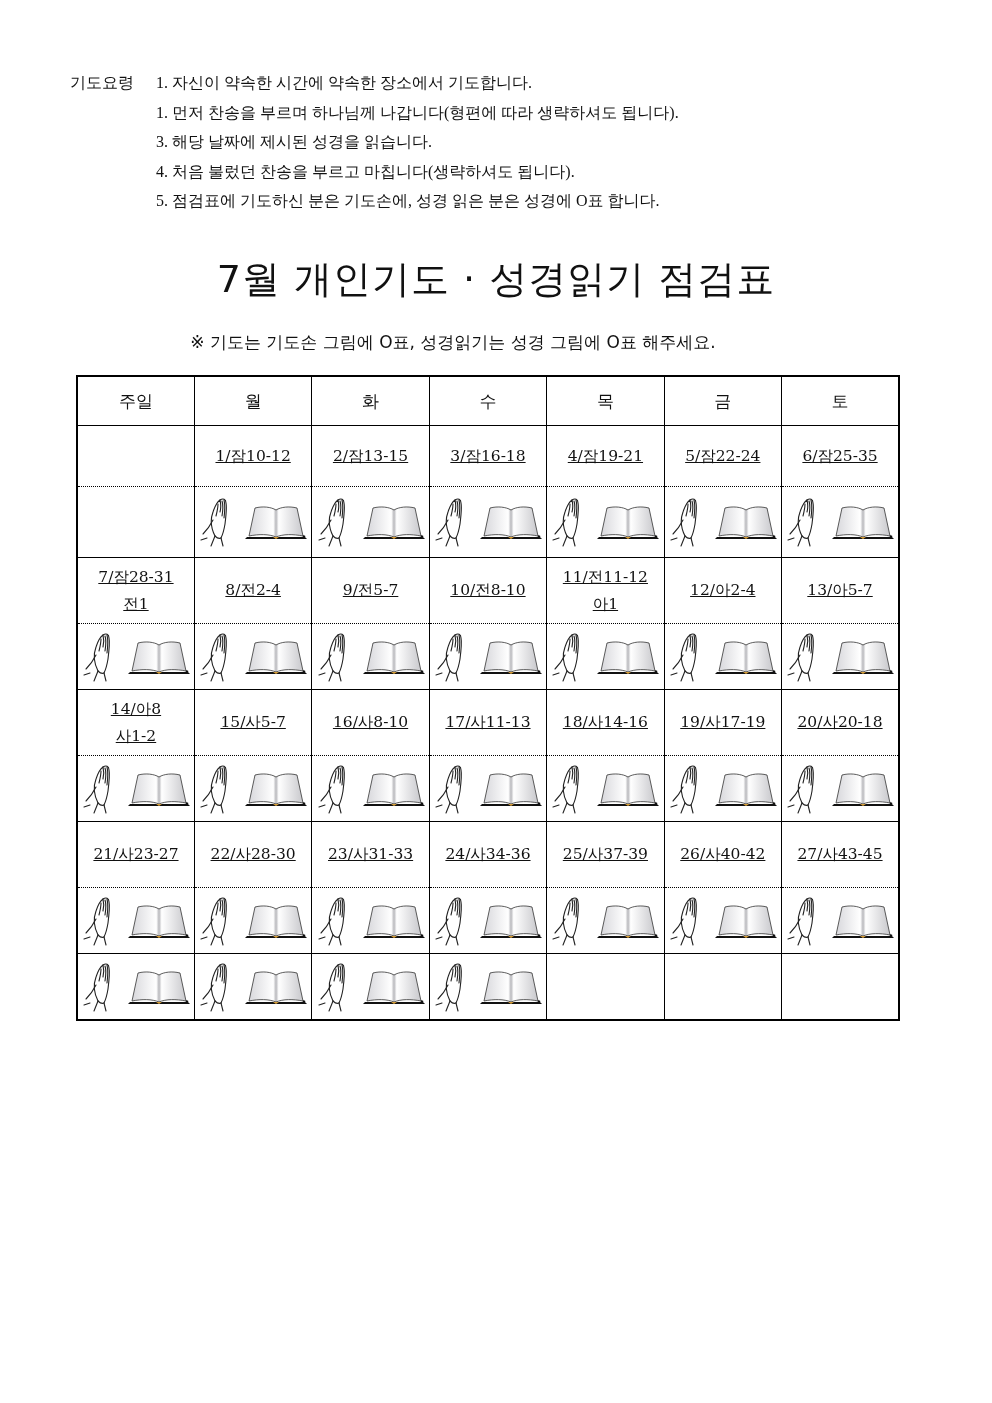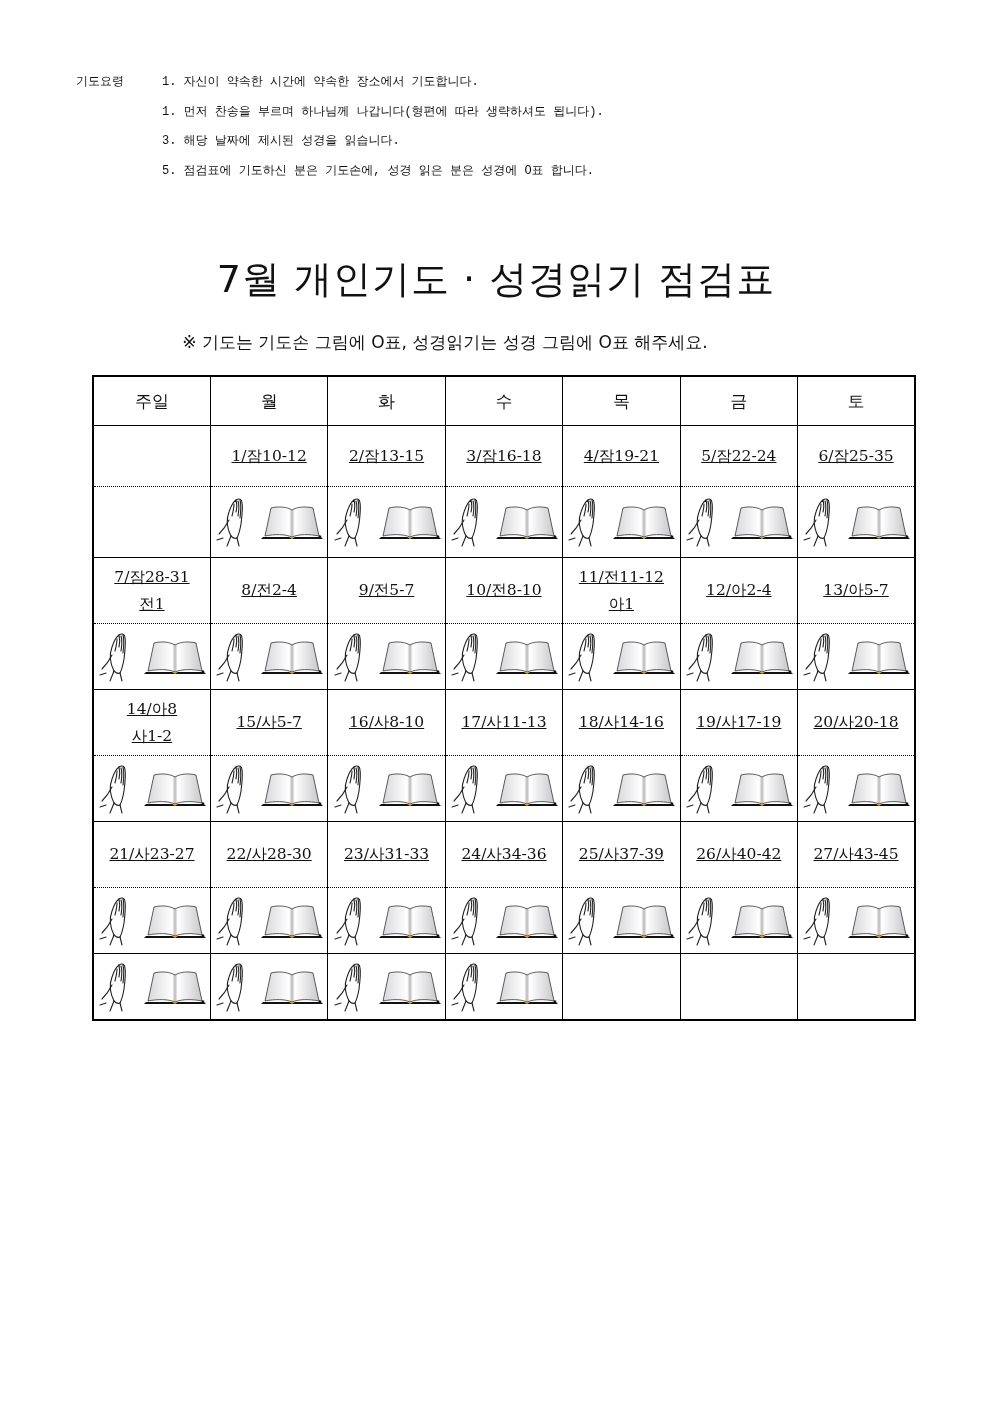--- a/index.html
+++ b/index.html
@@ -1,23 +1,23 @@
 <!DOCTYPE html>
 <html><head>
 <meta charset="utf-8">
 <style>
   html, body { margin:0; padding:0; background:#ffffff; }
   body { width:992px; height:1403px; position:relative; overflow:hidden; color:#111; }
-  .instructions { position:absolute; left:76px; top:68px; font-family:Liberation Mono, monospace; font-size:12px; line-height:29.5px; }
+  .instructions { position:absolute; left:70px; top:68px; font-family:Liberation Serif, serif; font-size:16px; line-height:29.5px; }
   .instr-row { display:flex; white-space:nowrap; }
   .instr-head { width:86px; }
   .instr-indent { width:86px; }
   .title { position:absolute; left:0; width:992px; top:254px; text-align:center; font-family:"DejaVu Sans", sans-serif; font-size:38px; letter-spacing:1px; font-weight:400; }
-  .note { position:absolute; left:0; width:890px; top:331px; text-align:center; font-family:"DejaVu Sans", sans-serif; font-size:17px; }
-  table.chart { position:absolute; left:92px; top:375px; width:824px; border-collapse:collapse; table-layout:fixed; border:2px solid #000; font-family:"DejaVu Serif", serif; font-size:15.5px; }
+  .note { position:absolute; left:8px; width:890px; top:331px; text-align:center; font-family:"DejaVu Sans", sans-serif; font-size:17px; }
+  table.chart { position:absolute; left:76px; top:375px; width:824px; border-collapse:collapse; table-layout:fixed; border:2px solid #000; font-family:"DejaVu Serif", serif; font-size:15.5px; }
   table.chart td, table.chart th { border-left:1px solid #000; border-right:1px solid #000; text-align:center; vertical-align:middle; padding:0; }
   table.chart th { font-weight:normal; height:48px; border-bottom:1px solid #000; font-size:17px; font-family:"DejaVu Sans", sans-serif; }
   tr.text-row td { border-top:1px solid #000; border-bottom:1px dotted #000; line-height:27px;text-decoration:underline; }
   tr.icon-row td { border-bottom:1px solid #000; }
   tr.text-row.r1 td { height:60px; }
   tr.icon-row.r1 td { height:70px; }
   tr.text-row.rn td { height:65px; }
   tr.icon-row.rn td { height:65px; }
   .icons { display:flex; justify-content:center; align-items:center; gap:6px; }
   .hands svg, .bible svg { display:block; }
@@ -33,20 +33,21 @@
   <div class="instr-row">
     <span class="instr-indent"></span>
     <span>1. 먼저 찬송을 부르며 하나님께 나갑니다(형편에 따라 생략하셔도 됩니다).</span>
   </div>
   <div class="instr-row">
     <span class="instr-indent"></span>
     <span>3. 해당 날짜에 제시된 성경을 읽습니다.</span>
   </div>
   <div class="instr-row">
     <span class="instr-indent"></span>
+    <span>4. 처음 불렀던 찬송을 부르고 마칩니다(생략하셔도 됩니다).</span>
   </div>
   <div class="instr-row">
     <span class="instr-indent"></span>
     <span>5. 점검표에 기도하신 분은 기도손에, 성경 읽은 분은 성경에 O표 합니다.</span>
   </div>
 </div>
 
 <div class="title">7월 개인기도 · 성경읽기 점검표</div>
 <div class="note">※ 기도는 기도손 그림에 O표, 성경읽기는 성경 그림에 O표 해주세요.</div>
 

